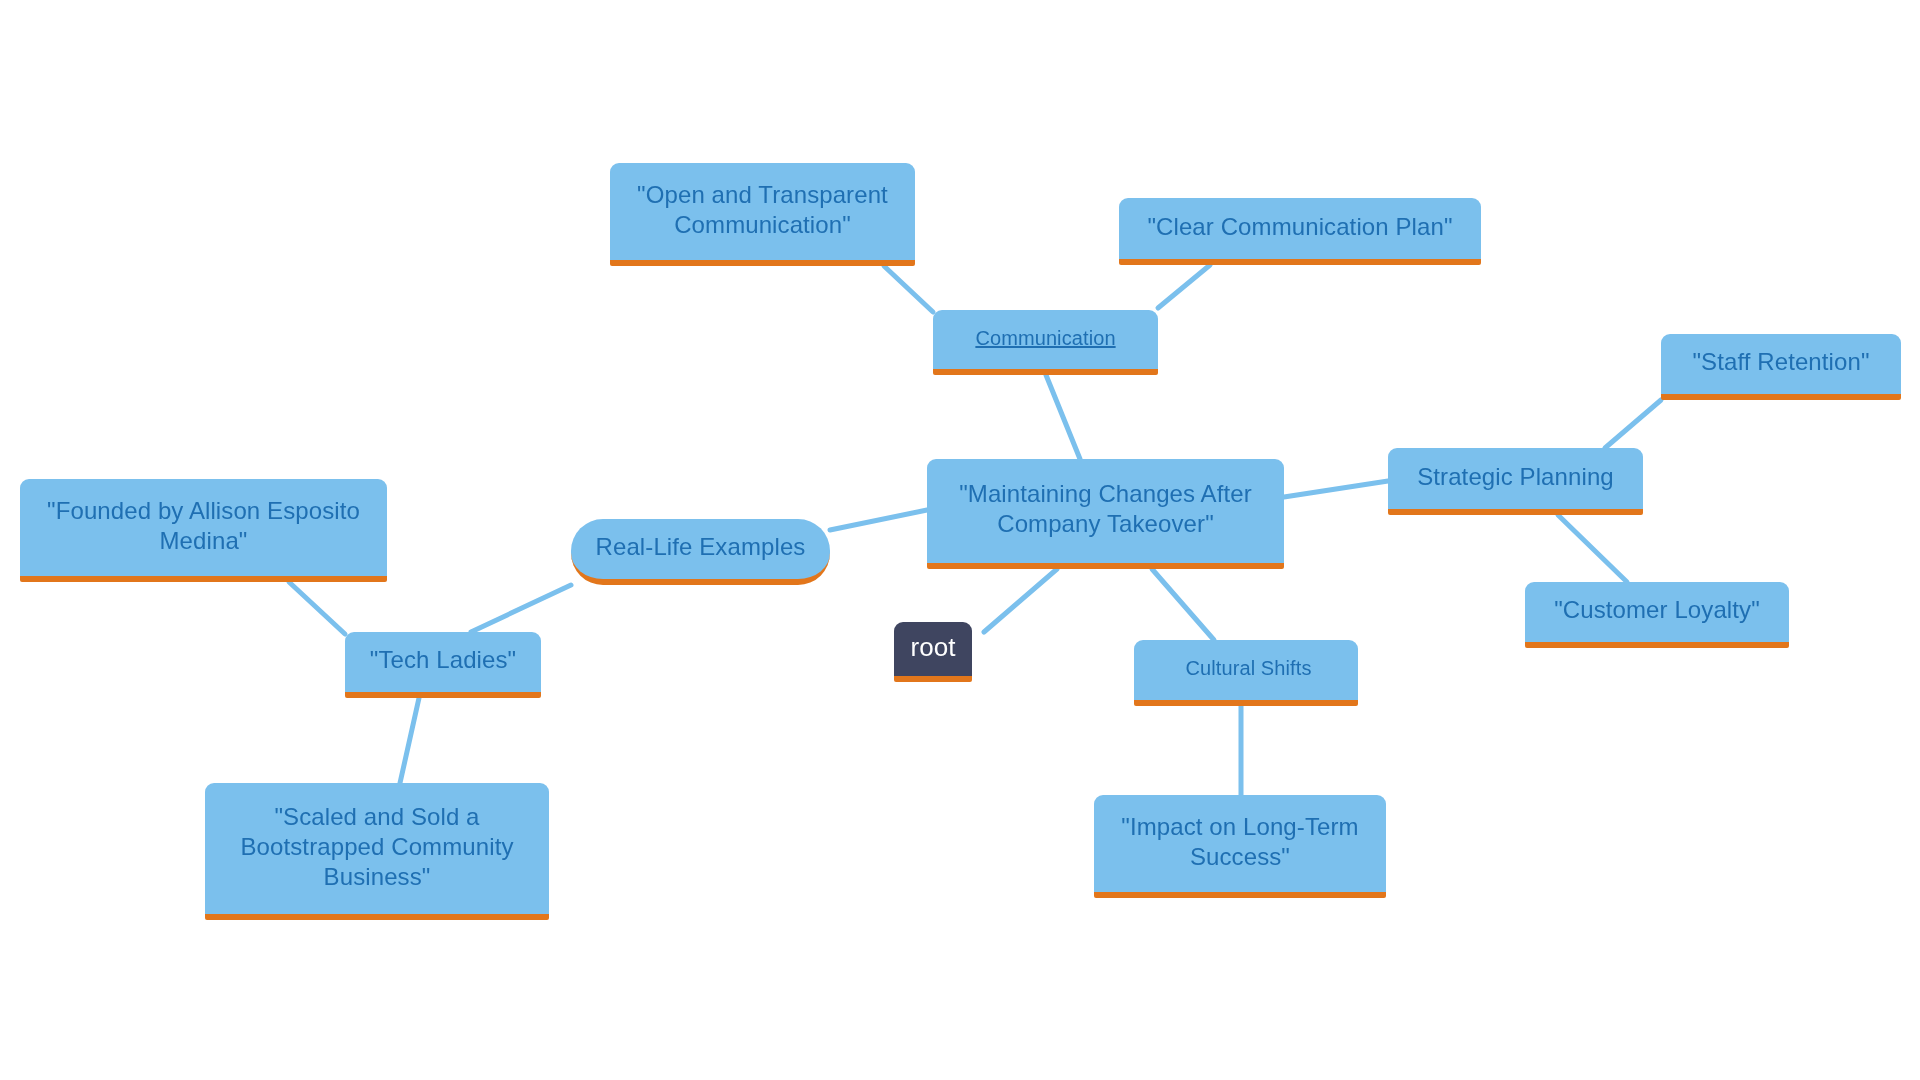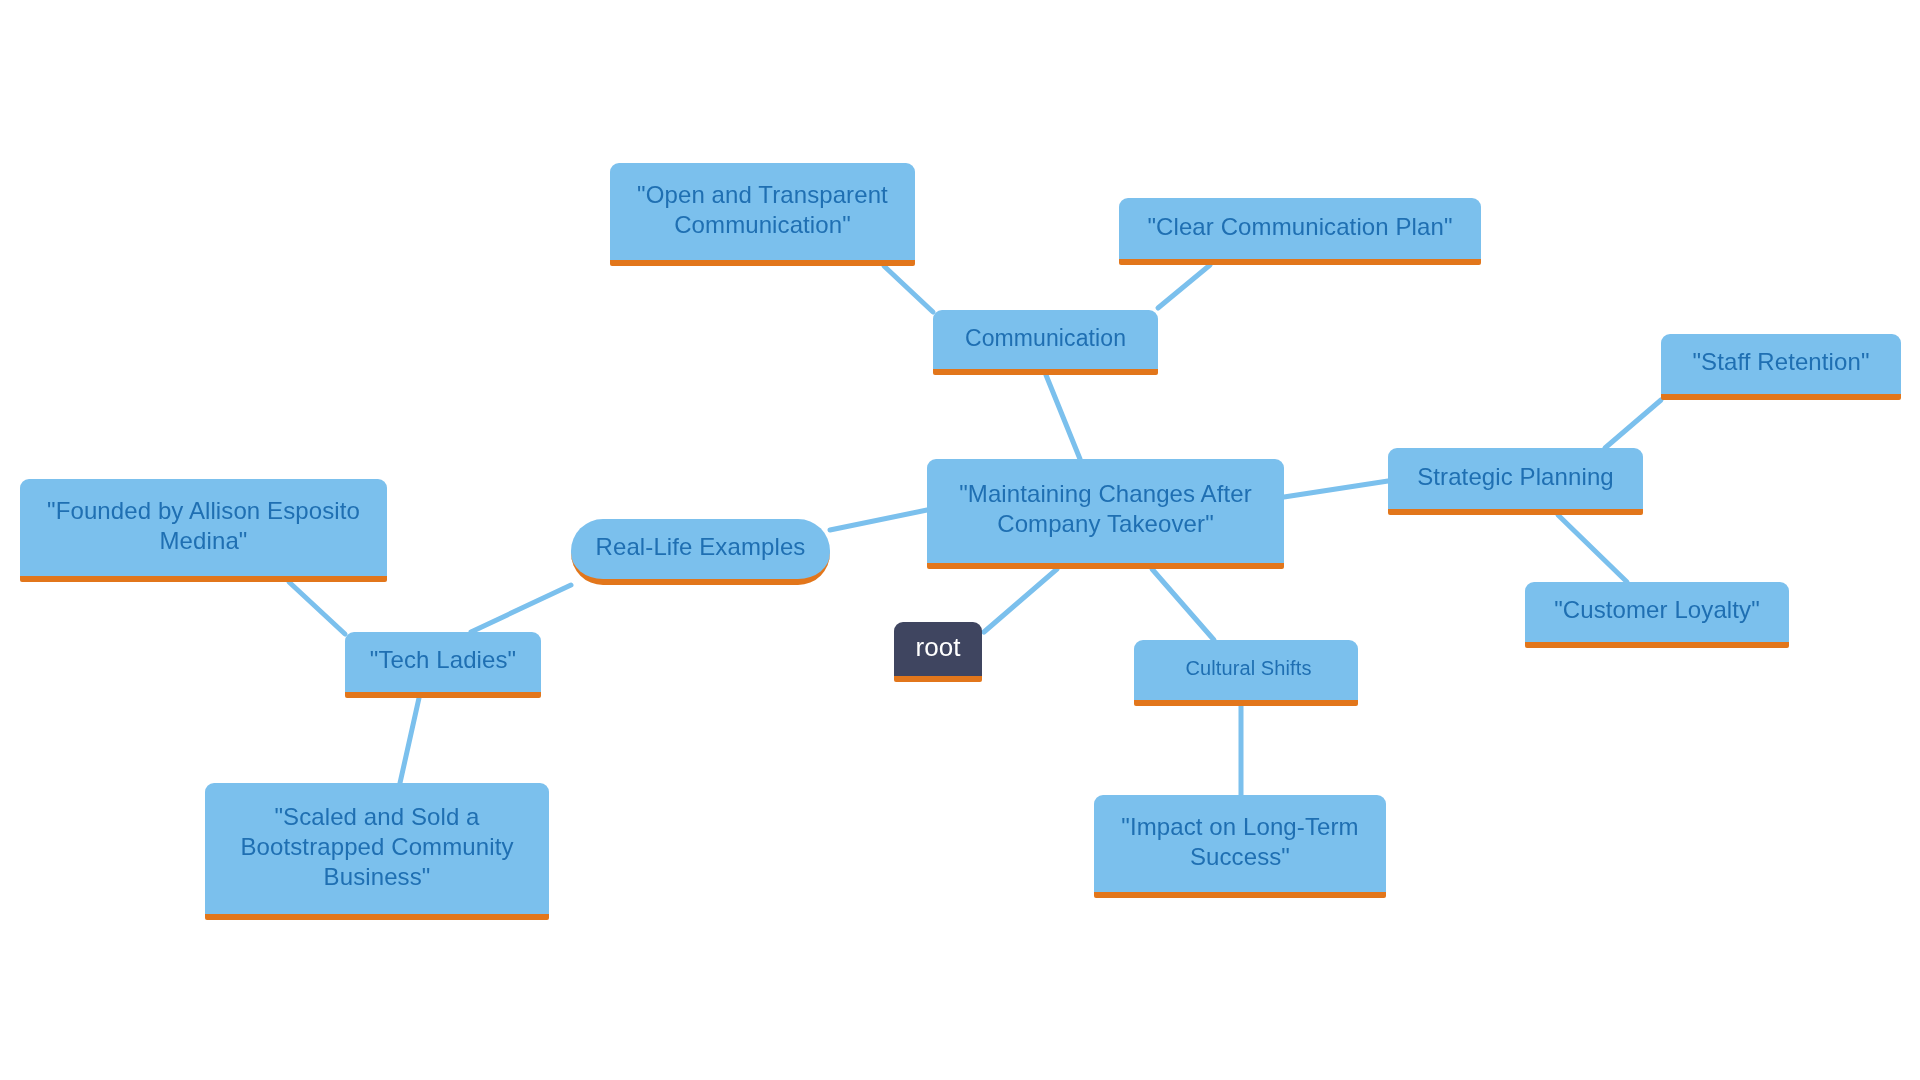--- a/index.html
+++ b/index.html
@@ -62,24 +62,24 @@
       <line x1="1284" y1="497" x2="1388" y2="481" stroke="#7BC0ED" stroke-width="5" stroke-linecap="round"></line>
       <line x1="1605" y1="448" x2="1661" y2="400" stroke="#7BC0ED" stroke-width="5" stroke-linecap="round"></line>
       <line x1="1558" y1="515" x2="1627" y2="582" stroke="#7BC0ED" stroke-width="5" stroke-linecap="round"></line>
       <line x1="1152" y1="569" x2="1214" y2="640" stroke="#7BC0ED" stroke-width="5" stroke-linecap="round"></line>
       <line x1="1241" y1="706" x2="1241" y2="795" stroke="#7BC0ED" stroke-width="5" stroke-linecap="round"></line>
       <line x1="927" y1="510" x2="830" y2="530" stroke="#7BC0ED" stroke-width="5" stroke-linecap="round"></line>
       <line x1="571" y1="585" x2="471" y2="632" stroke="#7BC0ED" stroke-width="5" stroke-linecap="round"></line>
       <line x1="345" y1="634" x2="289" y2="582" stroke="#7BC0ED" stroke-width="5" stroke-linecap="round"></line>
       <line x1="419" y1="698" x2="400" y2="783" stroke="#7BC0ED" stroke-width="5" stroke-linecap="round"></line>
     </svg>
-<div class="node root-node" style="left: 894px; top: 622px; width: 88px; height: 60px; font-size: 26px;">root</div>
+<div class="node root-node" style="left: 894px; top: 622px; width: 78px; height: 60px; font-size: 26px;">root</div>
     <div class="node" style="left: 927px; top: 459px; width: 357px; height: 110px; font-size: 24px;">"Maintaining Changes After
 Company Takeover"</div>
-    <div class="node" style="left: 933px; top: 310px; width: 225px; height: 65px; font-size: 23px;">Communication</div>
+    <div class="node" style="left: 933px; top: 310px; width: 225px; height: 65px; font-size: 20px; text-decoration: underline;">Communication</div>
     <div class="node" style="left: 610px; top: 163px; width: 305px; height: 103px; font-size: 24px;">"Open and Transparent
 Communication"</div>
     <div class="node" style="left: 1119px; top: 198px; width: 362px; height: 67px; font-size: 24px;">"Clear Communication Plan"</div>
     <div class="node" style="left: 1388px; top: 448px; width: 255px; height: 67px; font-size: 24px;">Strategic Planning</div>
     <div class="node" style="left: 1661px; top: 334px; width: 240px; height: 66px; font-size: 24px;">"Staff Retention"</div>
     <div class="node" style="left: 1525px; top: 582px; width: 264px; height: 66px; font-size: 24px;">"Customer Loyalty"</div>
     <div class="node" style="left: 1134px; top: 640px; width: 224px; height: 66px; font-size: 20px; padding-left: 19px;">Cultural Shifts</div>
     <div class="node" style="left: 1094px; top: 795px; width: 292px; height: 103px; font-size: 24px;">"Impact on Long-Term
 Success"</div>
     <div class="node" style="left: 571px; top: 519px; width: 259px; height: 66px; font-size: 24px; border-radius: 32px;">Real-Life Examples</div>

